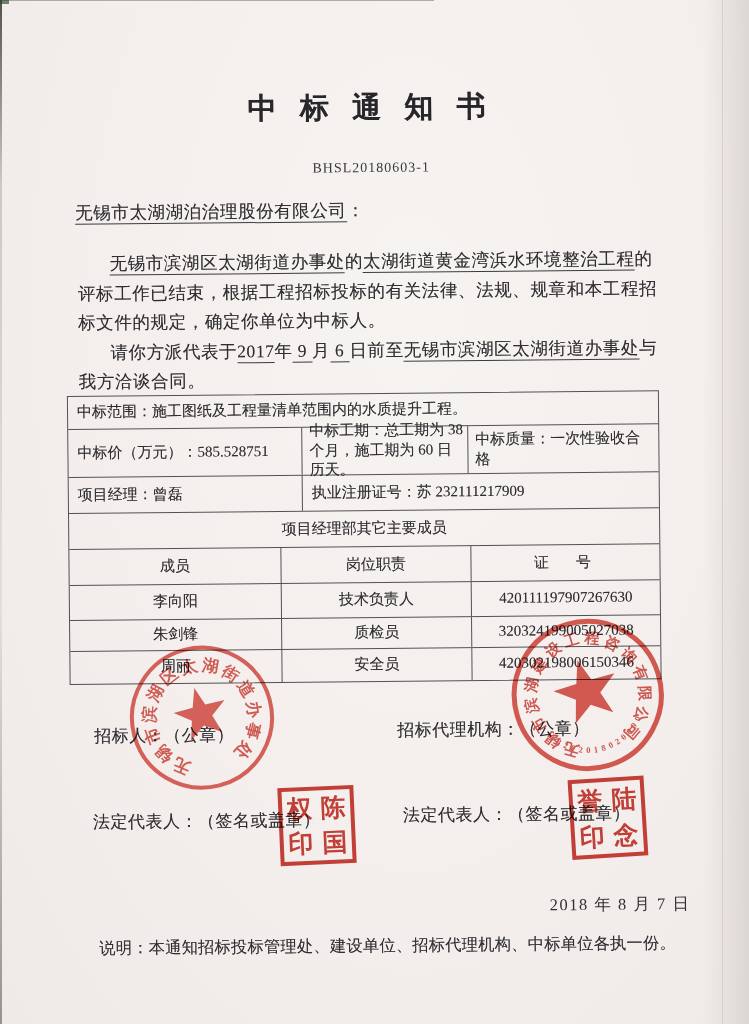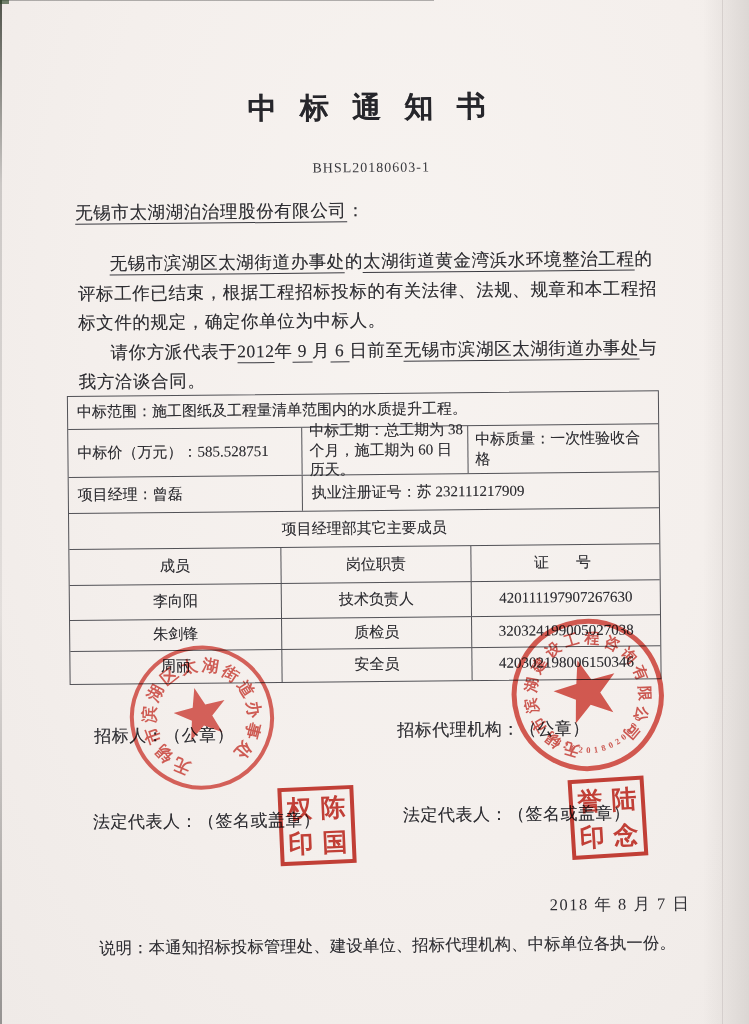--- a/index.html
+++ b/index.html
@@ -51,21 +51,21 @@
   <div class="tilt">
 
     <div class="abs ctr title">中 标 通 知 书</div>
     <div class="abs ctr docnum">BHSL20180603-1</div>
 
     <div class="abs bodytext" style="left:78px;top:198px;"><span class="u">无锡市太湖湖泊治理股份有限公司</span><span>：</span></div>
 
     <div class="abs bodytext" style="left:112px;top:249px;"><span class="u">无锡市滨湖区太湖街道办事处</span><span>的</span><span class="u">太湖街道黄金湾浜水环境整治工程</span><span>的</span></div>
     <div class="abs bodytext" style="left:80px;top:279px;">评标工作已结束，根据工程招标投标的有关法律、法规、规章和本工程招</div>
     <div class="abs bodytext" style="left:80px;top:308px;">标文件的规定，确定你单位为中标人。</div>
-    <div class="abs bodytext" style="left:112px;top:338px;"><span>请你方派代表于</span><span class="u">2012</span><span>年</span><span class="u"> 9 </span><span>月</span><span class="u"> 6 </span><span>日前至</span><span class="u">无锡市滨湖区太湖街道办事处</span><span>与</span></div>
+    <div class="abs bodytext" style="left:112px;top:338px;"><span>请你方派代表于</span><span class="u">2017</span><span>年</span><span class="u"> 9 </span><span>月</span><span class="u"> 6 </span><span>日前至</span><span class="u">无锡市滨湖区太湖街道办事处</span><span>与</span></div>
     <div class="abs bodytext" style="left:80px;top:367px;">我方洽谈合同。</div>
 
     <div class="tbl">
       <div class="trow first" style="height:32px;">
         <div class="cell last" style="width:590px;">中标范围：施工图纸及工程量清单范围内的水质提升工程。</div>
       </div>
       <div class="trow" style="height:47px;">
         <div class="cell" style="width:234px;">中标价（万元）：585.528751</div>
         <div class="cell" style="width:166px;padding-left:7px;">中标工期：总工期为 38 个月，施工期为 60 日历天。</div>
         <div class="cell last" style="width:190px;padding-left:7px;">中标质量：一次性验收合格</div>

